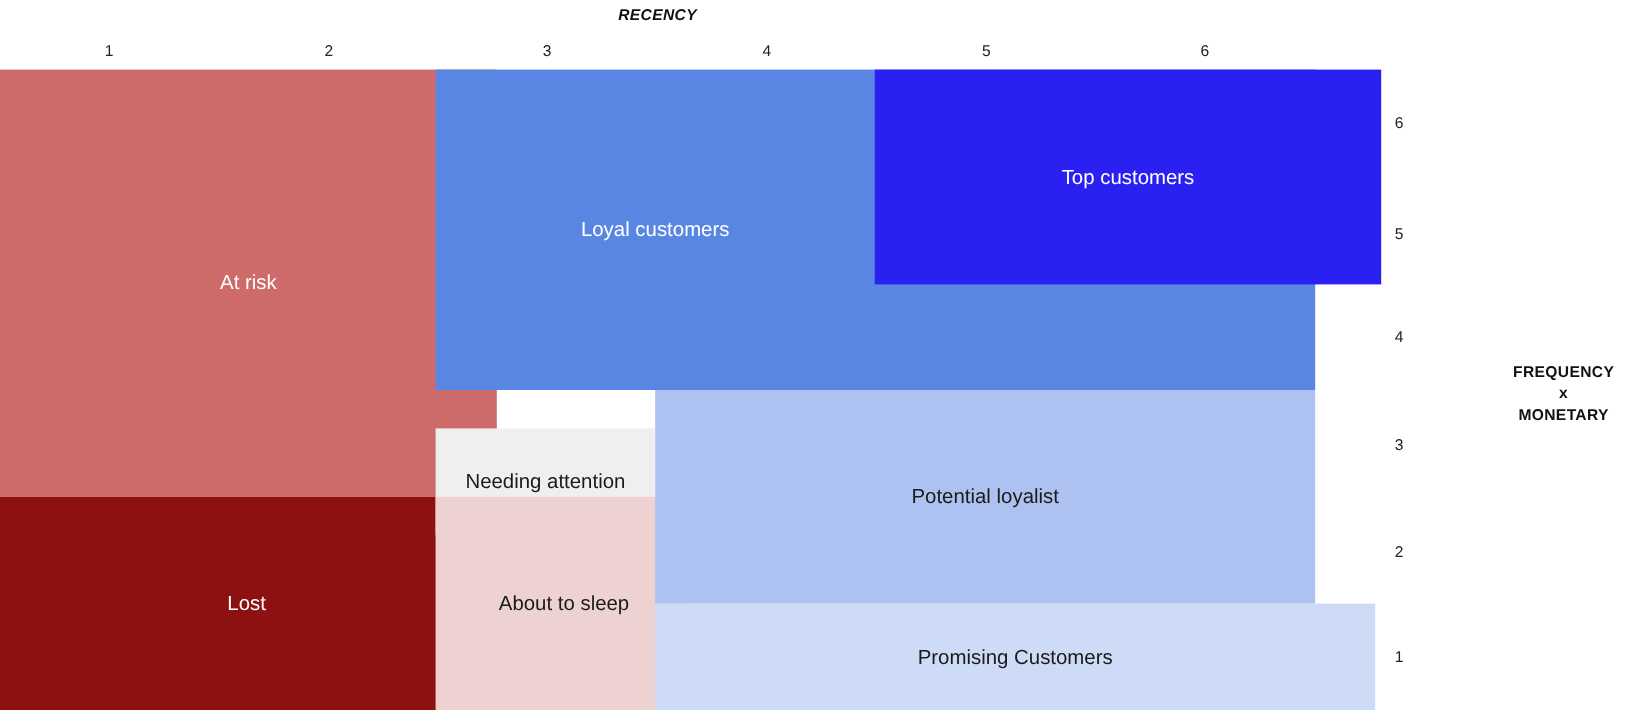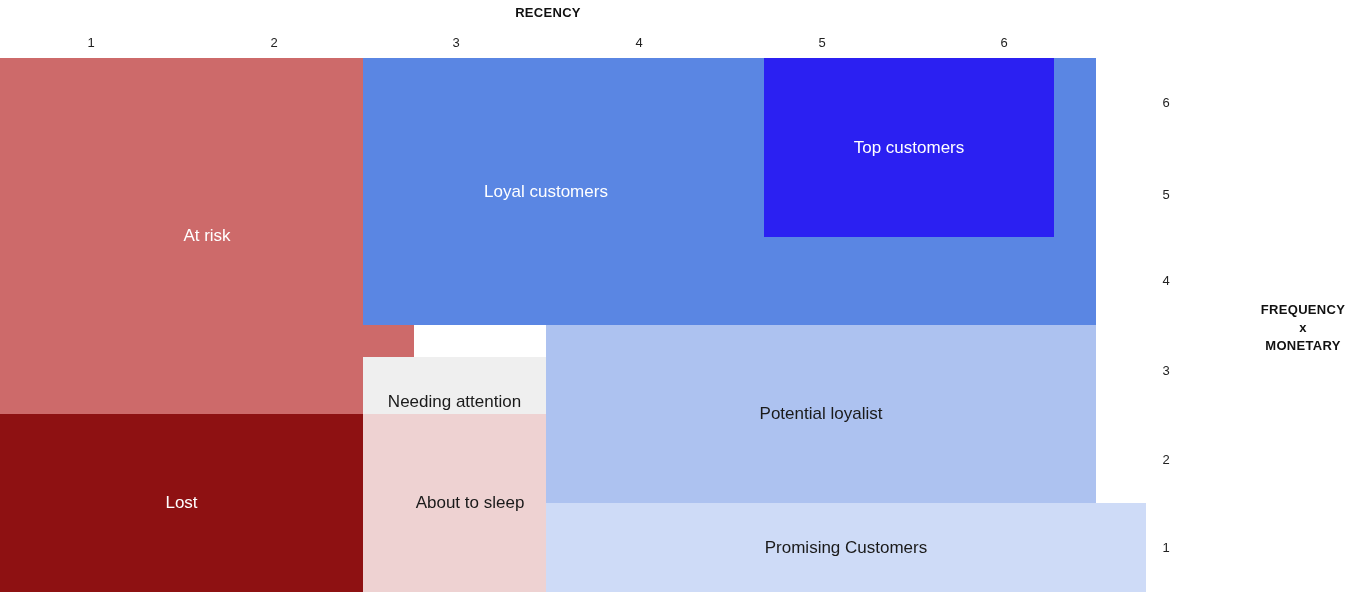--- a/index.html
+++ b/index.html
@@ -18,20 +18,21 @@
   
   .top-axis-title {
     position: absolute;
     left: 0; top: 5px;
     width: 1096px;
     text-align: center;
     font-size: 13px;
     font-weight: bold;
     color: #111;
     letter-spacing: 0.3px;
+    font-style: italic;
   }
   .top-tick {
     position: absolute;
     top: 35px;
     width: 40px;
     margin-left: -20px;
     text-align: center;
     font-size: 13px;
     color: #222;
   }
@@ -66,21 +67,21 @@
   .seg {
     position: absolute;
     display: flex;
     align-items: center;
     justify-content: center;
     font-size: 17px;
   }
   .seg-at-risk            { left: 0px;   top: 58px;  width: 414px; height: 356px; }
   .seg-lost               { left: 0px;   top: 414px; width: 363px; height: 178px; }
   .seg-loyal              { left: 363px; top: 58px;  width: 733px; height: 267px; }
-  .seg-top-customers      { left: 764px; top: 58px;  width: 290px; height: 179px; }
+  .seg-top-customers      { left: 729px; top: 58px;  width: 422px; height: 179px; }
   .seg-needing-attention  { left: 363px; top: 325px; width: 183px; height: 89px;  }
   .seg-about-to-sleep     { left: 363px; top: 414px; width: 214px; height: 178px; }
   .seg-potential-loyalist { left: 546px; top: 325px; width: 550px; height: 178px; align-items: center; }
   .seg-promising          { left: 546px; top: 503px; width: 600px; height: 89px; text-align: right;  }
 
   
   .half-left-label {
     position: absolute;
     left: 0; top: 0;
     width: 366px; height: 100%;
@@ -112,21 +113,21 @@
   <div class="right-axis-title">
     <div>FREQUENCY</div>
     <div>x</div>
     <div>MONETARY</div>
   </div>
 
   <div class="seg seg-at-risk" style="background-color: rgb(205, 106, 106); color: rgb(255, 255, 255);">
     <span>At risk</span>
   </div>
 
-  <div class="seg seg-lost" style="background-color: rgb(142, 17, 18); color: rgb(255, 255, 255);">
+  <div class="seg seg-lost" style="background-color: rgb(142, 17, 18); color: rgb(255, 255, 255); padding-left: 24px;">
     <span>Lost</span>
   </div>
 
   <div class="seg seg-loyal" style="background-color: rgb(90, 134, 227); color: rgb(255, 255, 255);">
     <span class="half-left-label">Loyal customers</span>
   </div>
 
   <div class="seg seg-top-customers" style="background-color: rgb(43, 32, 242); color: rgb(255, 255, 255);">
     <span>Top customers</span>
   </div>

